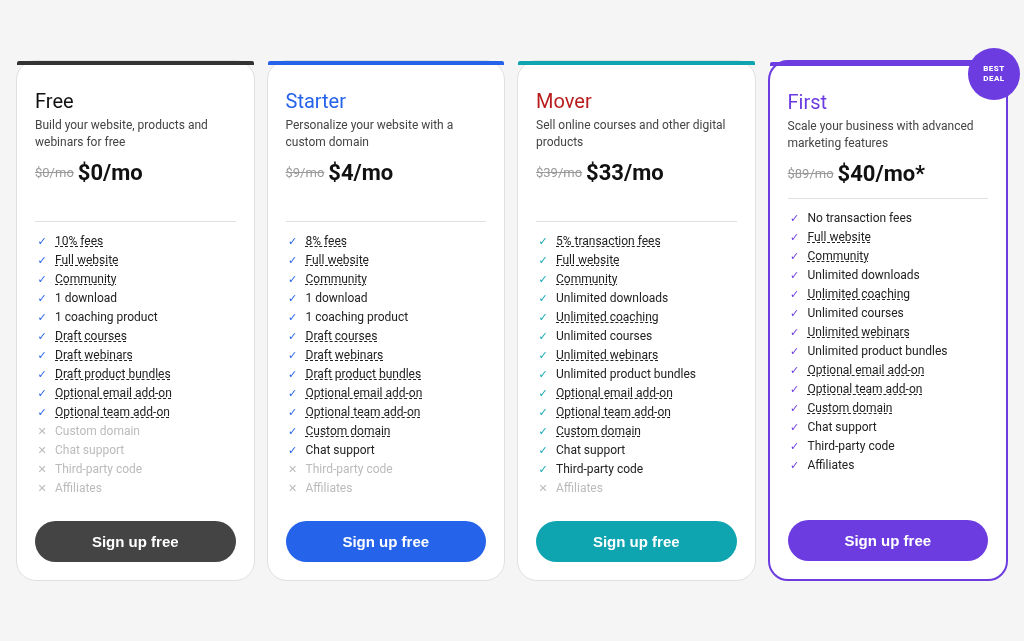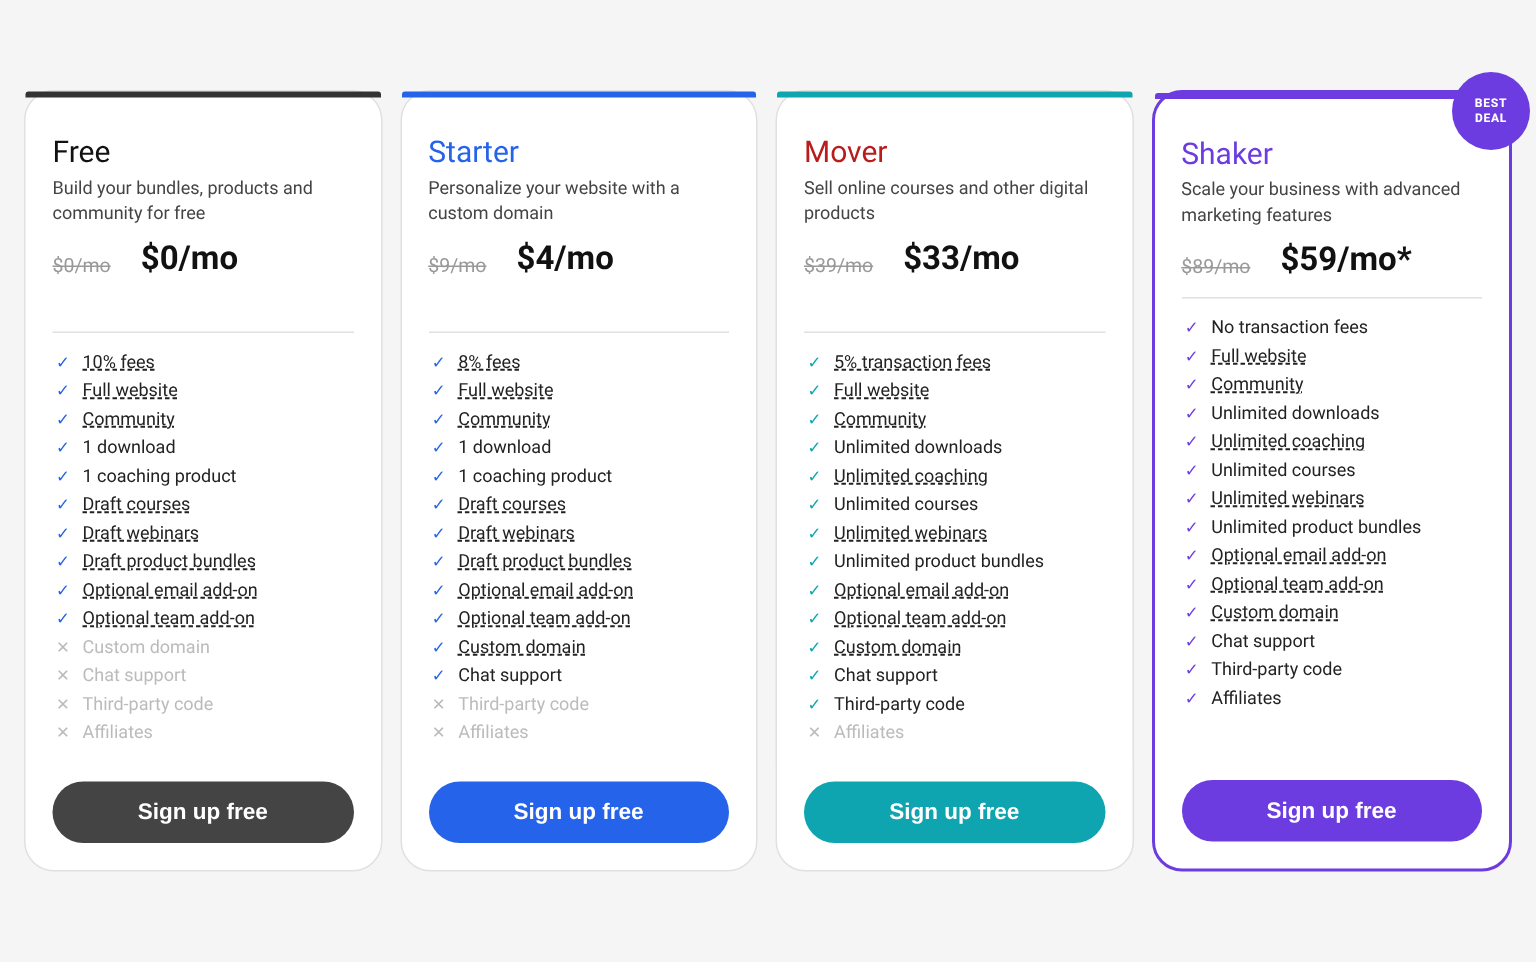--- a/index.html
+++ b/index.html
@@ -79,22 +79,22 @@
     .plan-description {
       font-size: 12px;
       color: #444;
       margin-bottom: 10px;
       line-height: 1.4;
       min-height: 32px;
     }
 
     .plan-price {
       display: flex;
-      align-items: flex-end;
-      gap: 20px;
+      align-items: center;
+      gap: 4px;
       margin-bottom: 4px;
     }
     .price-original {
       font-size: 13px;
       color: #999;
       text-decoration: line-through;
     }
     .price-current {
       font-size: 22px;
       font-weight: 700;
@@ -170,21 +170,21 @@
     .btn-mover { background: #0ea5b0; color: #fff; }
     .btn-shaker { background: #6c3ce1; color: #fff; }
   </style>
 </head>
 <body>
 
 <div class="pricing-container">
 <div class="plan-card">
       <div class="plan-top-bar bar-free"></div>
       <div class="plan-name ">Free</div>
-      <div class="plan-description">Build your bundles, products and community for free</div>
+      <div class="plan-description">Build your website, products and webinars for free</div>
       <div class="plan-price">
         <span class="price-original">$0/mo</span>
         <span class="price-current">$0/mo</span>
       </div>
       <div class="price-note"></div>
       <div class="divider"></div>
       <ul class="features-list">
         <li class="feature-item">
           <span class="feature-check check-active ">✓</span>
           <span class="feature-text link">10% fees</span>
@@ -380,25 +380,25 @@
         <li class="feature-item">
           <span class="feature-check check-inactive">✕</span>
           <span class="feature-text inactive">Affiliates</span>
         </li>
       </ul>
       <button class="signup-btn btn-mover">Sign up free</button>
     </div>
     <div class="plan-card shaker">
       <div class="plan-top-bar bar-shaker"></div>
       <div class="best-deal-badge">BEST<br>DEAL</div>
-      <div class="plan-name shaker">Shaker</div>
+      <div class="plan-name shaker">First</div>
       <div class="plan-description">Scale your business with advanced marketing features</div>
       <div class="plan-price">
         <span class="price-original">$89/mo</span>
-        <span class="price-current">$59/mo*</span>
+        <span class="price-current">$40/mo*</span>
       </div>
       <div class="divider"></div>
       <ul class="features-list">
         <li class="feature-item">
           <span class="feature-check check-active shaker">✓</span>
           <span class="feature-text">No transaction fees</span>
         </li>
         <li class="feature-item">
           <span class="feature-check check-active shaker">✓</span>
           <span class="feature-text link">Full website</span>

